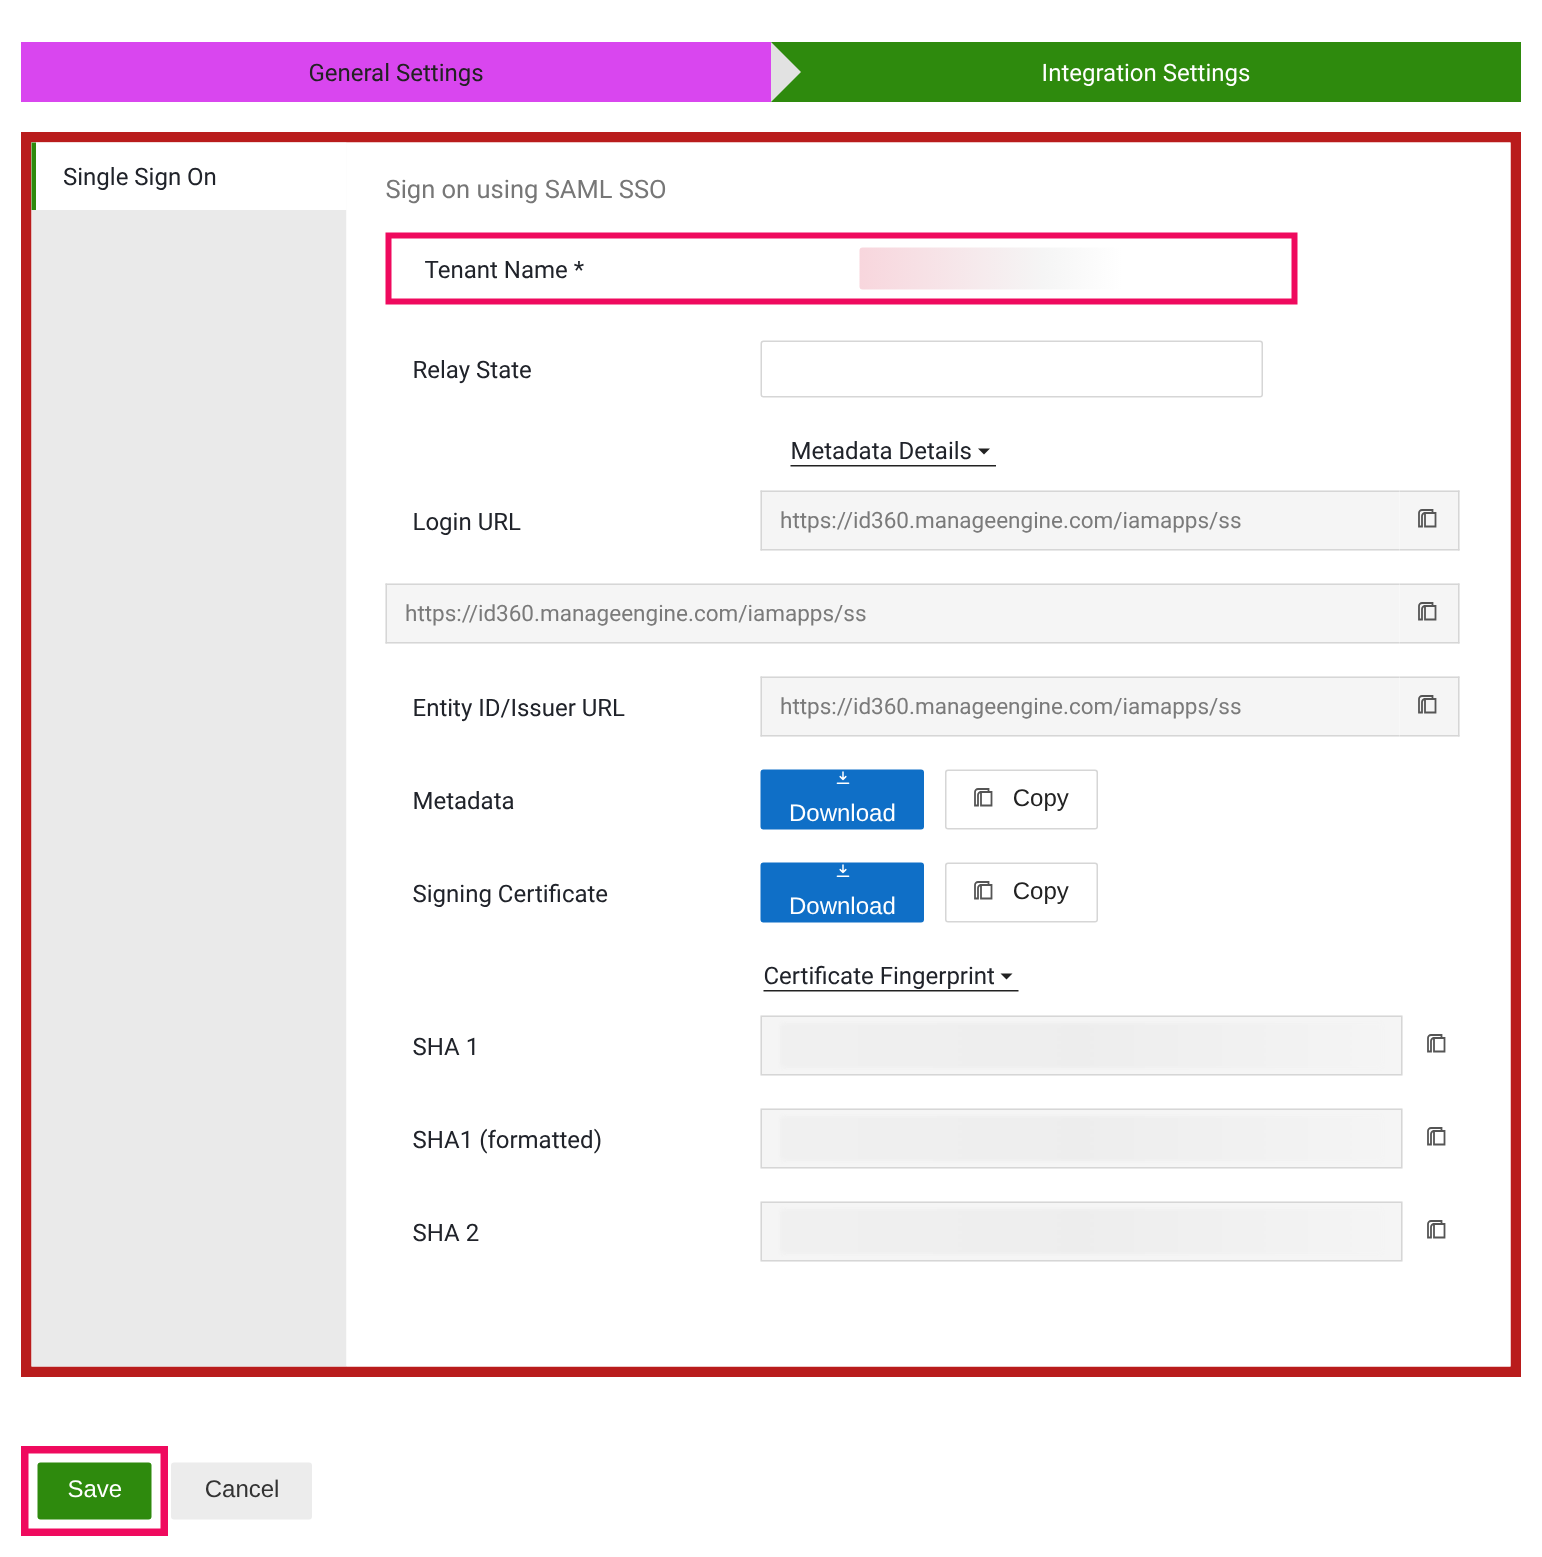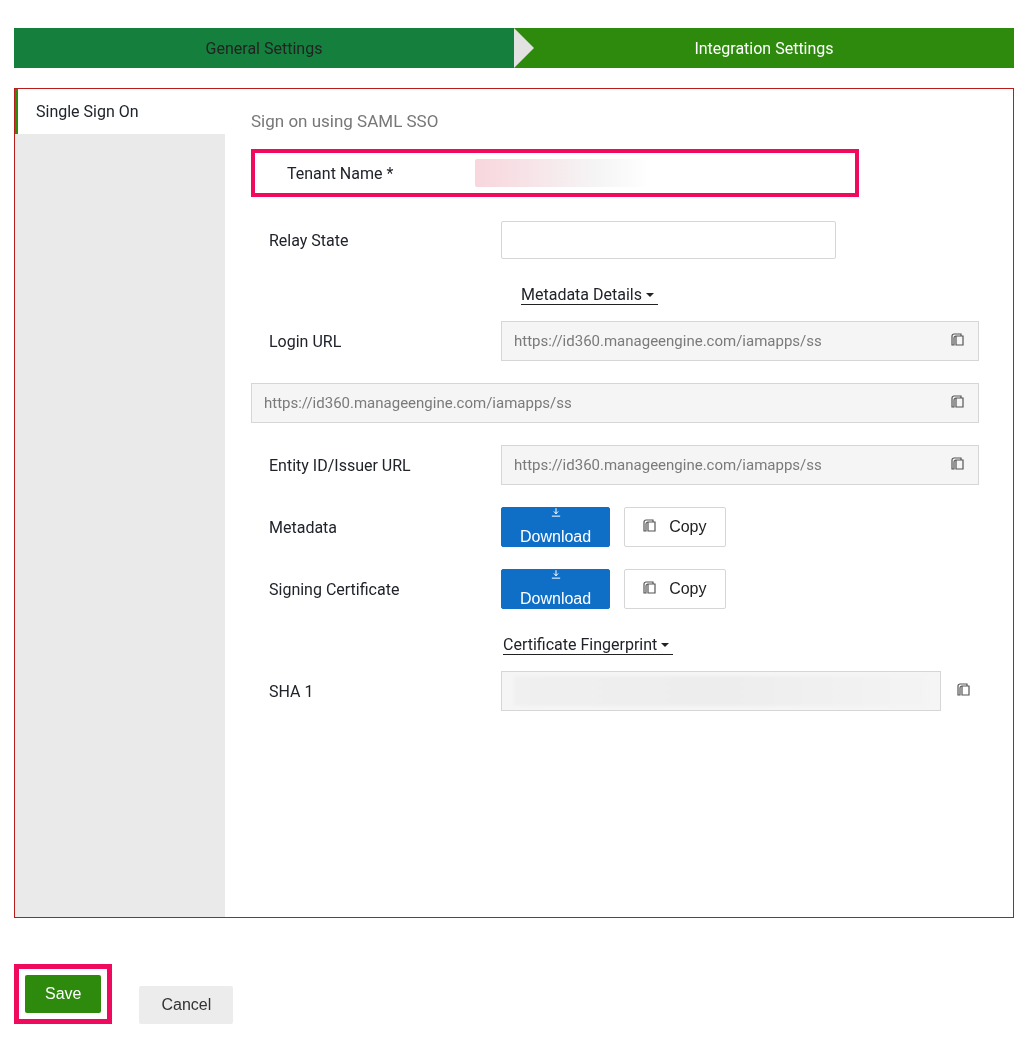--- a/index.html
+++ b/index.html
@@ -18,38 +18,38 @@
     height: 40px;
     margin: 18px 0 20px;
   }
   .step {
     flex: 1;
     display: flex;
     align-items: center;
     justify-content: center;
     font-size: 16px;
     position: relative;
-    background: #15803d;
+    background: #d946ef;
     color: #222;
   }
   .step.active { background: #2e8a0d; color: #fff; }
   .step.prev::after {
     content: "";
     position: absolute;
     right: -20px; top: 0;
     border-top: 20px solid transparent;
     border-bottom: 20px solid transparent;
     border-left: 20px solid #e2e2e2;
     z-index: 2;
   }
 
   
   .panel {
     display: flex;
-    border: 1px solid #b91c1c;
+    border: 7px solid #b91c1c;
     min-height: 830px;
   }
   .side-nav {
     width: 210px;
     background: #eaeaea;
     display: flex;
     flex-direction: column;
   }
   .side-nav .nav-item {
     padding: 13px 18px;
@@ -93,21 +93,21 @@
 
   
   .highlight-box {
     border: 4px solid #ef0a5e;
     display: flex;
     align-items: center;
     padding: 6px 0;
     margin: 4px 0 24px 0;
     width: 608px;
   }
-  .highlight-box .lbl { width: 220px; padding-left: 32px; font-size:16px; }
+  .highlight-box .lbl { width: 312px; padding-left: 22px; font-size:16px; }
   .highlight-box .masked {
     width: 175px; height: 28px;
     background: linear-gradient(90deg,#f8d6dd,#f5f5f5 70%,#fff);
     border-radius: 2px;
     filter: blur(0.5px);
   }
 
   
   .dd-label {
     margin: 4px 0 16px 270px;
@@ -158,22 +158,22 @@
     flex:1; height:30px;
     background: linear-gradient(90deg,#f0f0f0,#ededed,#f4f4f4);
     border-radius: 3px;
     filter: blur(1px);
   }
 
   
   .footer {
     margin-top: 46px;
     display: flex;
-    gap: 27px;
-    align-items: flex-end;
+    gap: 2px;
+    align-items: center;
   }
   .save-highlight {
     border: 5px solid #ef0a5e;
     padding: 6px;
   }
   .btn.save { background:#2e8a0d; color:#fff; border:none; height:38px; padding:0 20px;}
   .btn.cancel { background:#ececec; color:#333; border:none; height:38px; padding:16px 22px;}
 
   svg { display:block; }
 </style>
@@ -317,22 +317,48 @@
           </div>
         <div class="copy-icon">
           <svg width="16" height="16" viewBox="0 0 16 16">
               <path d="M5 3h7v9H5z M3 1h7v2H5a2 2 0 0 0-2 2v7H1V3a2 2 0 0 1 2-2z" fill="none" stroke="#555" stroke-width="1.2"></path>
             </svg>
         </div>
       </div>
     </div>
 
     
-
-    
+    <div class="form-row">
+      <div class="lbl">SHA1 (formatted)</div>
+      <div class="readonly-wrap">
+        <div class="readonly-input" style="border-right:1px solid #d6d6d6;">
+            <div class="masked-long"></div>
+          </div>
+        <div class="copy-icon">
+          <svg width="16" height="16" viewBox="0 0 16 16">
+              <path d="M5 3h7v9H5z M3 1h7v2H5a2 2 0 0 0-2 2v7H1V3a2 2 0 0 1 2-2z" fill="none" stroke="#555" stroke-width="1.2"></path>
+            </svg>
+        </div>
+      </div>
+    </div>
+
+    
+    <div class="form-row">
+      <div class="lbl">SHA 2</div>
+      <div class="readonly-wrap">
+        <div class="readonly-input" style="border-right:1px solid #d6d6d6;">
+            <div class="masked-long"></div>
+          </div>
+        <div class="copy-icon">
+          <svg width="16" height="16" viewBox="0 0 16 16">
+              <path d="M5 3h7v9H5z M3 1h7v2H5a2 2 0 0 0-2 2v7H1V3a2 2 0 0 1 2-2z" fill="none" stroke="#555" stroke-width="1.2"></path>
+            </svg>
+        </div>
+      </div>
+    </div>
 
   </div>
 </div>
 
 <div class="footer">
   <div class="save-highlight">
     <button class="btn save">
       <span>Save</span>
     </button>
   </div>

